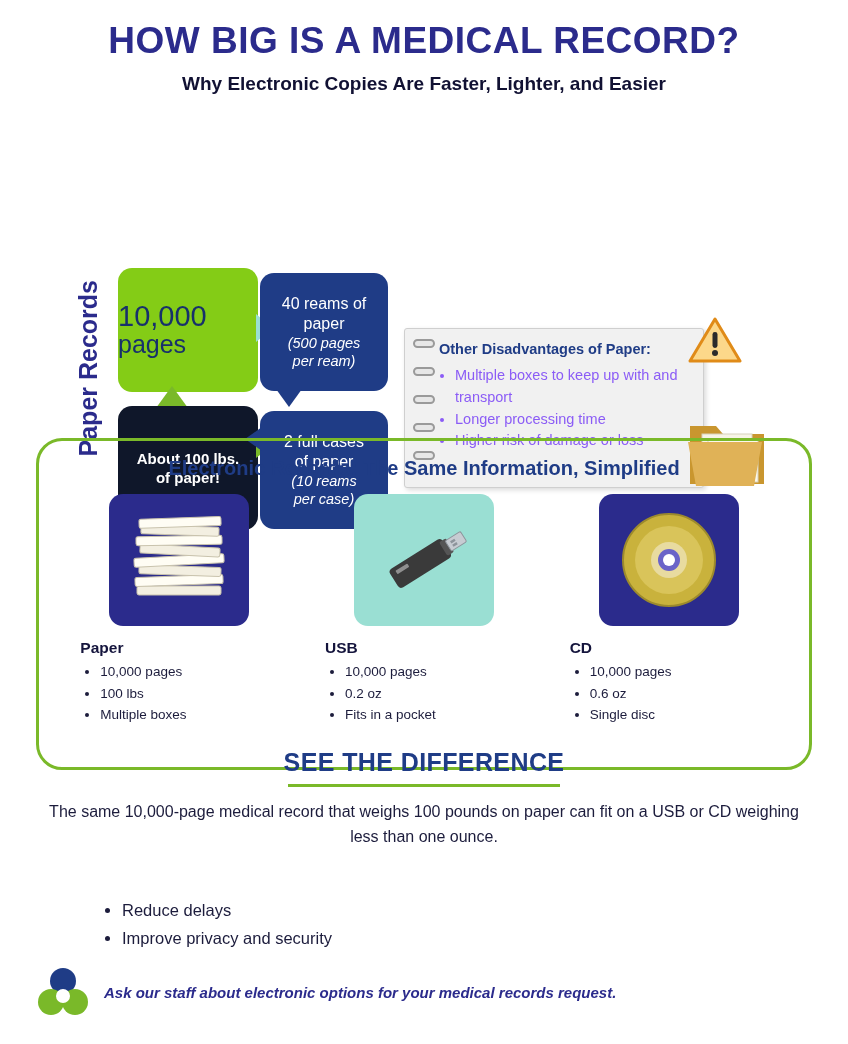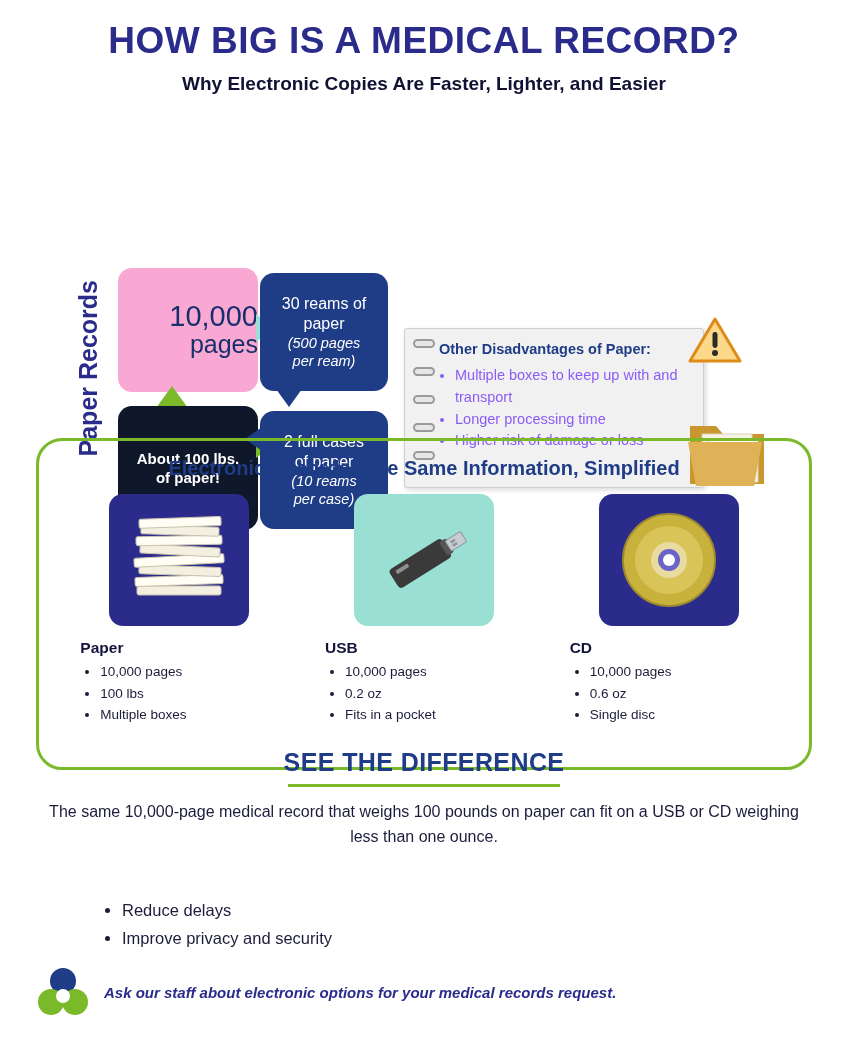--- a/index.html
+++ b/index.html
@@ -53,25 +53,25 @@
     font-size: 25px;
     font-weight: bold;
     color: #2b2b8c;
     white-space: nowrap;
   }
 
   .bubble-teal {
     position: absolute;
     left: 118px; top: 140px;
     width: 140px; height: 124px;
-    background: #f9a8d4;
+    background: #84cc16;
     border-radius: 14px;
     display: flex;
     flex-direction: column;
-    align-items: flex-end;
+    align-items: flex-start;
     justify-content: center;
     color: #17306b;
   }
   .bubble-teal .big { font-size: 29px; line-height: 1.05; }
   .bubble-teal .small { font-size: 25px; line-height: 1.1; }
   .bubble-teal:after {
     content: "";
     position: absolute;
     right: -15px; top: 46px;
     border-top: 14px solid transparent;
@@ -313,21 +313,21 @@
     </div>
 
     <div class="green-tip"></div>
 
     <div class="bubble-green">
       <div>About 100 lbs.</div>
       <div>of paper!</div>
     </div>
 
     <div class="bubble-navy top">
-      <div>30 reams of</div>
+      <div>40 reams of</div>
       <div>paper</div>
       <div class="it">(500 pages</div>
       <div class="it">per ream)</div>
     </div>
 
     <div class="bubble-navy bot">
       <div>2 full cases</div>
       <div>of paper</div>
       <div class="it">(10 reams</div>
       <div class="it">per case)</div>

